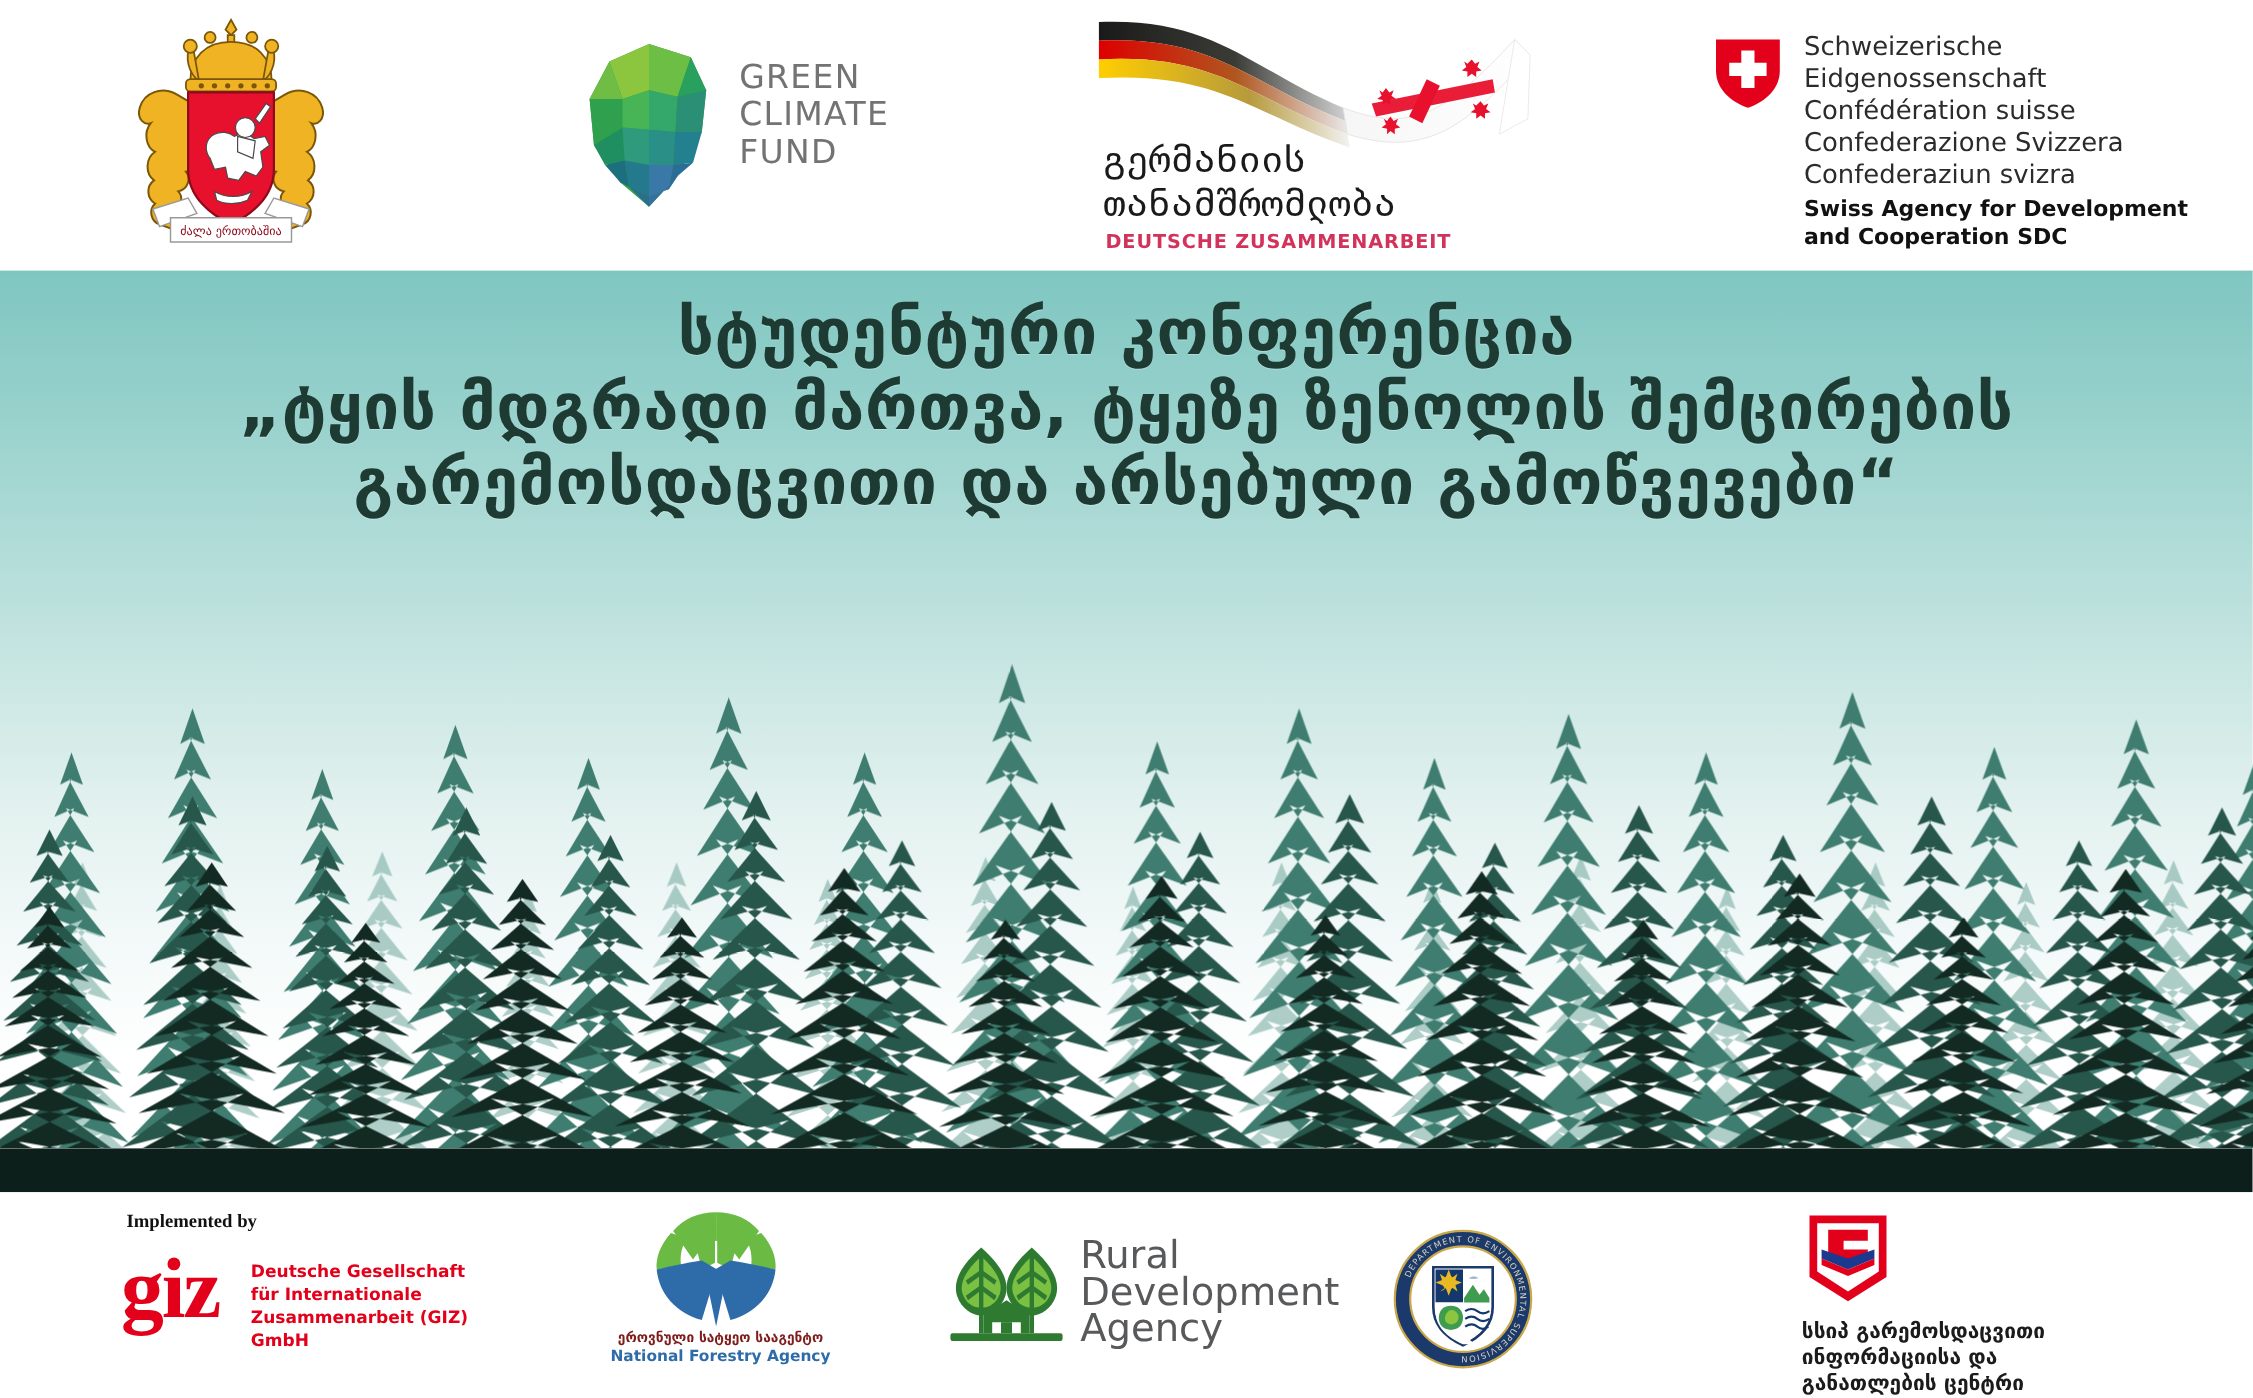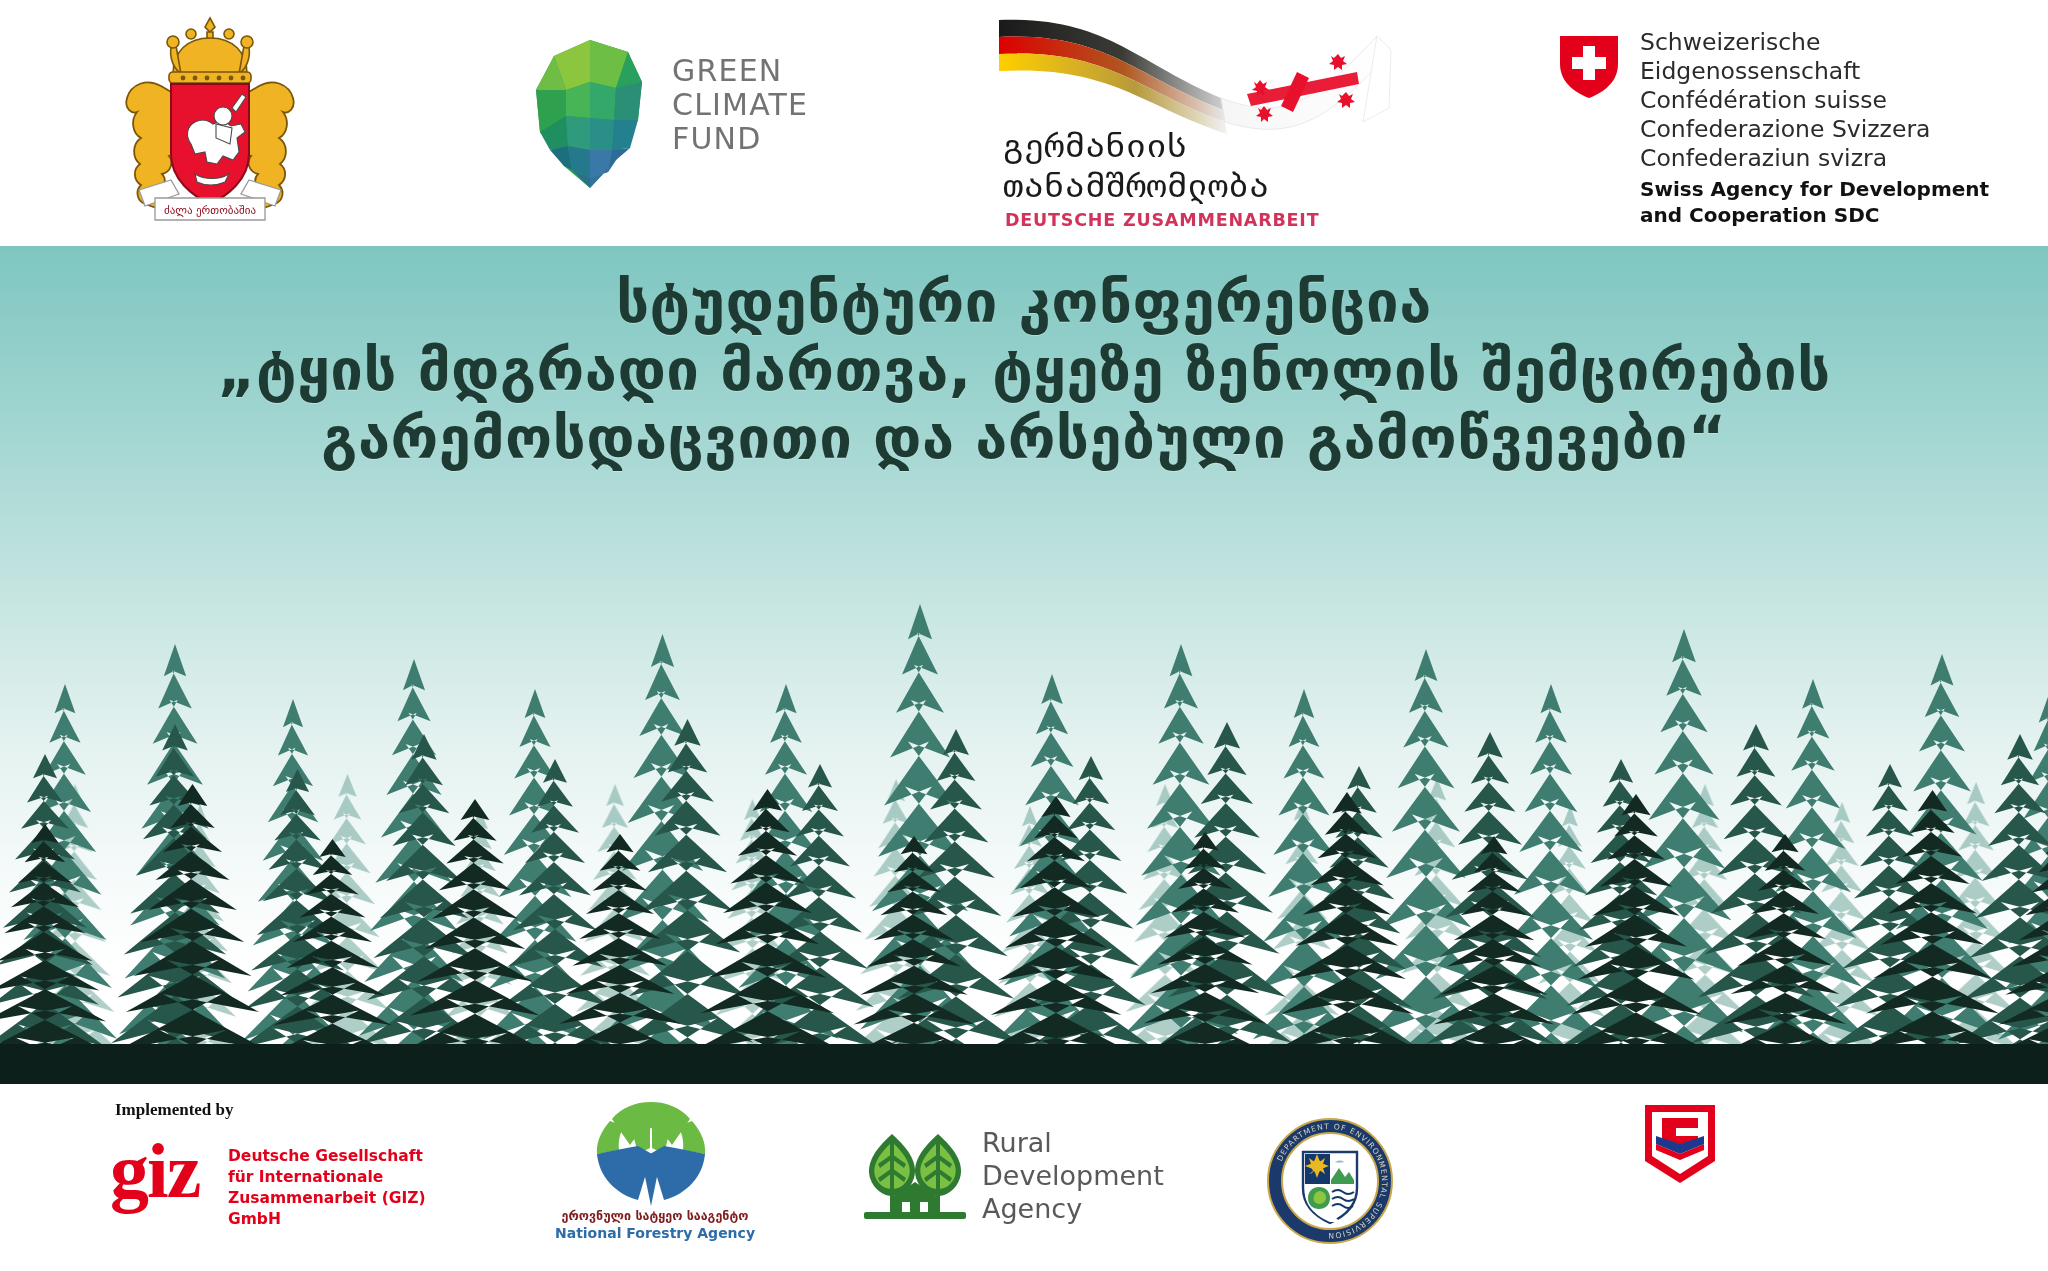--- a/index.html
+++ b/index.html
@@ -109,21 +109,21 @@
   }
   .nfa-en {
     position:absolute; left:0; top:129px; width:230px; text-align:center;
     font-size:14px; color:#2d6ca8; line-height:17px; font-weight:600;
   }
 
   .rda { position:absolute; left:860px; top:42px; width:340px; height:110px; }
   .rda-mark { position:absolute; left:0; top:2px; width:110px; height:92px; }
   .rda-text {
     position:absolute; left:122px; top:0;
-    font-size:27px; line-height:33px; color:#58595b; font-weight:400;
+    font-size:35px; line-height:33px; color:#58595b; font-weight:400;
   }
 
   .des { position:absolute; left:1265px; top:32px; width:130px; height:130px; }
 
   .eiec { position:absolute; left:1590px; top:18px; width:330px; height:165px; }
   .eiec-mark { position:absolute; left:52px; top:0; width:76px; height:84px; }
   .eiec-text {
     position:absolute; left:0; top:96px; width:330px;
     font-size:19px; line-height:24px; color:#1b1b1b; font-weight:700;
     text-align:left; padding-left:48px;
@@ -520,15 +520,20 @@
     <div class="eiec">
       <div class="eiec-mark">
         <svg viewBox="0 0 76 84" width="76" height="84" aria-hidden="true">
           <path d="M3 3 h70 v56 l-35 22 L3 59z" fill="#e2001a"></path>
           <path d="M10 10 h56 v44 l-28 18 L10 54z" fill="#ffffff"></path>
           <path d="M20 16 h36 v10 h-22 v8 h22 v10 h-36z" fill="#e2001a"></path>
           <path d="M14 34 l24 8 l24 -8 l0 8 l-24 10 l-24 -10z" fill="#1b3a8f"></path>
           <path d="M14 42 l24 10 l24 -10 l0 6 l-24 10 l-24 -10z" fill="#e2001a"></path>
         </svg>
       </div>
+      <div class="eiec-text">
+        <div>სსიპ გარემოსდაცვითი</div>
+        <div>ინფორმაციისა და</div>
+        <div>განათლების ცენტრი</div>
+      </div>
     </div>
   </div>
 </div>
 
 </body></html>

